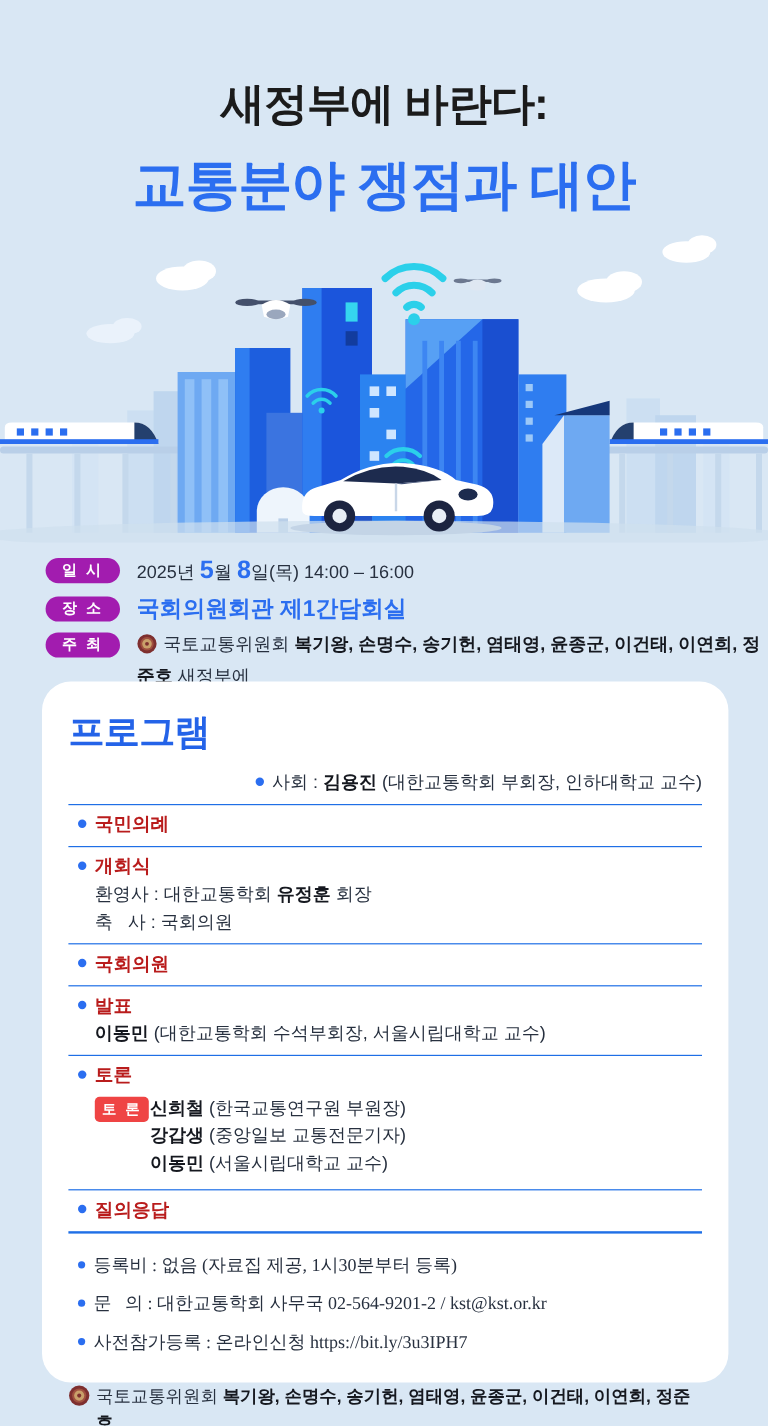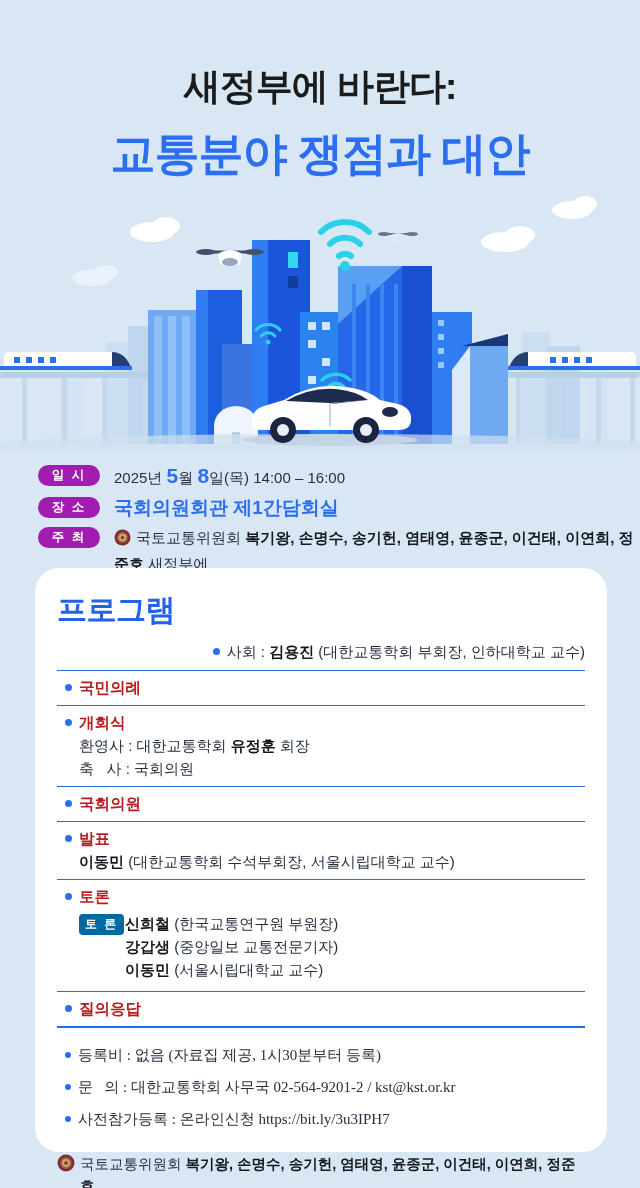--- a/index.html
+++ b/index.html
@@ -37,21 +37,21 @@
   .prog-item { border-top:1.5px solid #1f6fe6; padding:6px 0 6px 8px; }
   .prog-item.last { border-bottom:2px solid #1f6fe6; }
   .prog-title { font-size:15.5px; font-weight:bold; color:#b91c1c; line-height:22px; }
   .prog-sub { font-size:15px; color:#27303f; line-height:23px; padding-left:14px; white-space:pre-wrap; }
   .prog-sub b, .moderator-line b { color:#15181f; }
   .badge-row { display:flex; align-items:flex-start; padding-left:14px; margin:4px 0; }
   .badge-slot { flex:0 0 46px; }
   .badge { display:inline-block; min-width:38px; text-align:center; padding:2px 6px; border-radius:4px;
            color:#fff; font-size:12px; font-weight:bold; letter-spacing:2px; margin-top:2px; }
   .badge.navy { background:#1e3f7d; }
-  .badge.blue { background:#0369a1; }
+  .badge.blue { background:#ef4444; }
   .badge-text { font-size:15px; color:#27303f; line-height:23px; }
   .badge-text b { color:#15181f; }
 
   
   .notes { margin-top:16px; padding-left:8px;font-family:Liberation Serif, serif; }
   .note-row { font-size:15px; color:#27303f; line-height:23px; margin-bottom:9px; white-space:pre-wrap; }
   .note-row .dot { width:6px; height:6px; }
 
   
   .footer-host { margin-top:22px; font-size:14.5px; color:#27303f; line-height:22px; display:flex; align-items:flex-start; }

